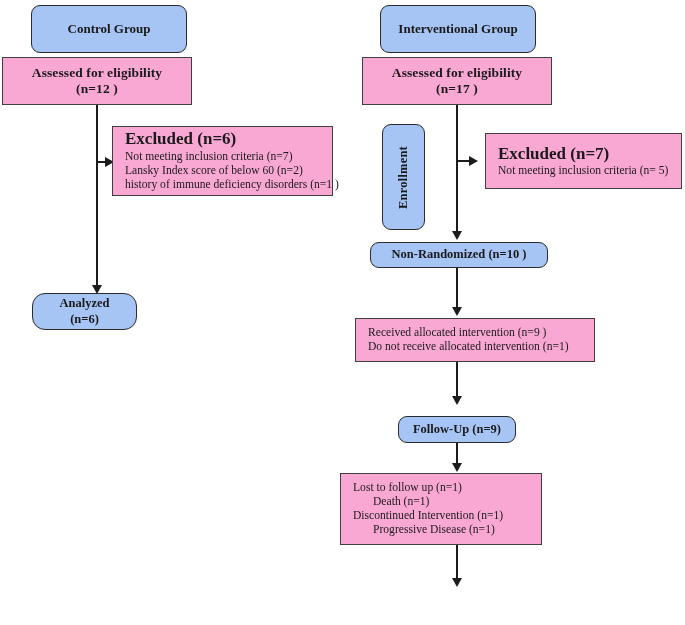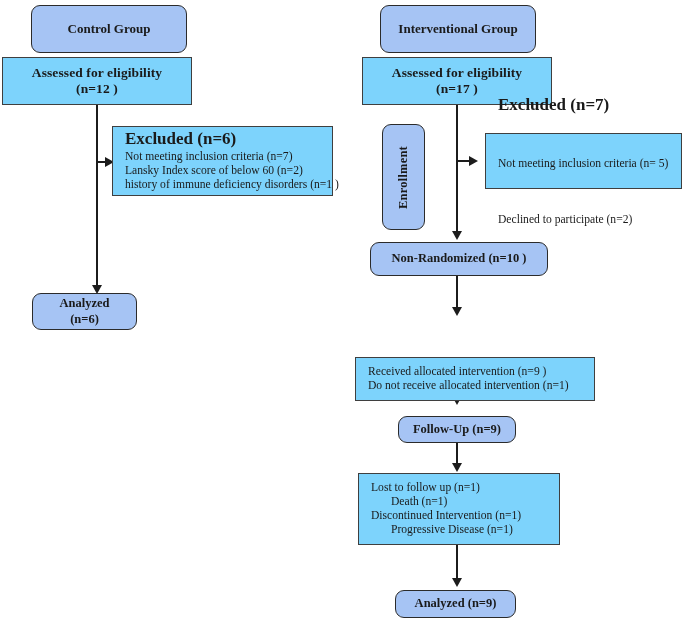--- a/index.html
+++ b/index.html
@@ -18,21 +18,21 @@
     padding-left:40px;
   }
 
   
   .node{
     position:absolute;
     box-sizing:border-box;
     display:flex;
     flex-direction:column;
     justify-content:center;
-    background:#7dd3fc;
+    background:#f9a8d4;
     border:1.5px solid #3f3f3f;
     z-index:3;
   }
   .node.rect{ align-items:center; text-align:center; }
   .node.left-text{ align-items:flex-start; text-align:left; }
 
   .node.blue{
     background:#a6c4f4;
     border:1.5px solid #2b2b2b;
     border-radius:9px;
@@ -114,21 +114,21 @@
   <div class="hline" style="left:96px; top:161px; width:18px;"></div>
   <div class="arrow-right" style="left:105px; top:156.5px;"></div>
 
   <div class="node left-text pad-lr" style="left:112px; top:126px; width:221px; height:70px;">
     <span class="ln t-body-b">Excluded  (n=6)</span>
     <span class="ln t-body">Not meeting inclusion criteria (n=7)</span>
     <span class="ln t-body">Lansky Index score of below 60 (n=2)</span>
     <span class="ln t-body">history of immune deficiency disorders (n=1 )</span>
   </div>
 
-  <div class="node blue" style="left:32px; top:293px; width:105px; height:37px;">
+  <div class="node blue" style="left:32px; top:293px; width:105px; height:37px;border-radius:13px;">
     <span class="ln t-blue-sm">Analyzed</span>
     <span class="ln t-blue-sm">(n=6)</span>
   </div>
 
   <div class="node blue" style="left:380px; top:5px; width:156px; height:48px;">
     <span class="ln t-blue">Interventional Group</span>
   </div>
 
   <div class="node rect" style="left:362px; top:57px; width:190px; height:48px;">
     <span class="ln t-hdr">Assessed for eligibility</span>
@@ -138,55 +138,51 @@
   <div class="vlabel" style="left:382px; top:124px; width:41px; height:104px;">
     <span>Enrollment</span>
   </div>
 
   <div class="vline" style="left:456px; top:105px; height:128px;"></div>
   <div class="arrow-down" style="left:451.5px; top:231px;"></div>
 
   <div class="hline" style="left:456px; top:160px; width:20px;"></div>
   <div class="arrow-right" style="left:469px; top:155.5px;"></div>
 
-  <div class="node left-text pad-lr" style="left:485px; top:133px; width:197px; height:56px;gap:42px;">
+  <div class="node left-text pad-lr" style="left:485px; top:133px; width:197px; height:56px;">
     <span class="ln t-body-b">Excluded  (n=7)</span>
     <span class="ln t-body">Not meeting inclusion criteria (n= 5)</span>
-    <span class="ln t-body">Declined to participate (n=2)</span>
   </div>
 
-  <div class="node blue" style="left:370px; top:242px; width:178px; height:34px;">
+  <div class="node blue" style="left:370px; top:242px; width:178px; height:26px;">
     <span class="ln t-blue-sm">Non-Randomized (n=10 )</span>
   </div>
 
   <div class="vline" style="left:456px; top:268px; height:41px;"></div>
   <div class="arrow-down" style="left:451.5px; top:307px;"></div>
 
-  <div class="node left-text pad-lr" style="left:355px; top:318px; width:240px; height:44px;margin-top:39px;">
+  <div class="node left-text pad-lr" style="left:355px; top:318px; width:240px; height:44px;">
     <span class="ln t-body">Received allocated intervention (n=9 )</span>
     <span class="ln t-body">Do not receive allocated intervention (n=1)</span>
   </div>
 
   <div class="vline" style="left:456px; top:362px; height:36px;"></div>
   <div class="arrow-down" style="left:451.5px; top:396px;"></div>
 
   <div class="node blue" style="left:398px; top:416px; width:118px; height:27px;">
     <span class="ln t-blue-sm">Follow-Up (n=9)</span>
   </div>
 
   <div class="vline" style="left:456px; top:433px; height:32px;"></div>
   <div class="arrow-down" style="left:451.5px; top:463px;"></div>
 
-  <div class="node left-text pad-lr" style="left:358px; top:473px; width:202px; height:72px;">
+  <div class="node left-text pad-lr" style="left:340px; top:473px; width:202px; height:72px;">
     <span class="ln t-body b">Lost to follow up (n=1)</span>
     <span class="ln t-body r">Death (n=1)</span>
     <span class="ln t-body b">Discontinued Intervention (n=1)</span>
     <span class="ln t-body r">Progressive Disease (n=1)</span>
   </div>
 
   <div class="vline" style="left:456px; top:545px; height:35px;"></div>
   <div class="arrow-down" style="left:451.5px; top:578px;"></div>
 
-  <div class="node blue" style="left:395px; top:590px; width:121px; height:28px;">
-    <span class="ln t-blue-sm">Analyzed (n=9)</span>
-  </div>
 
 </div>
 
 </body></html>

